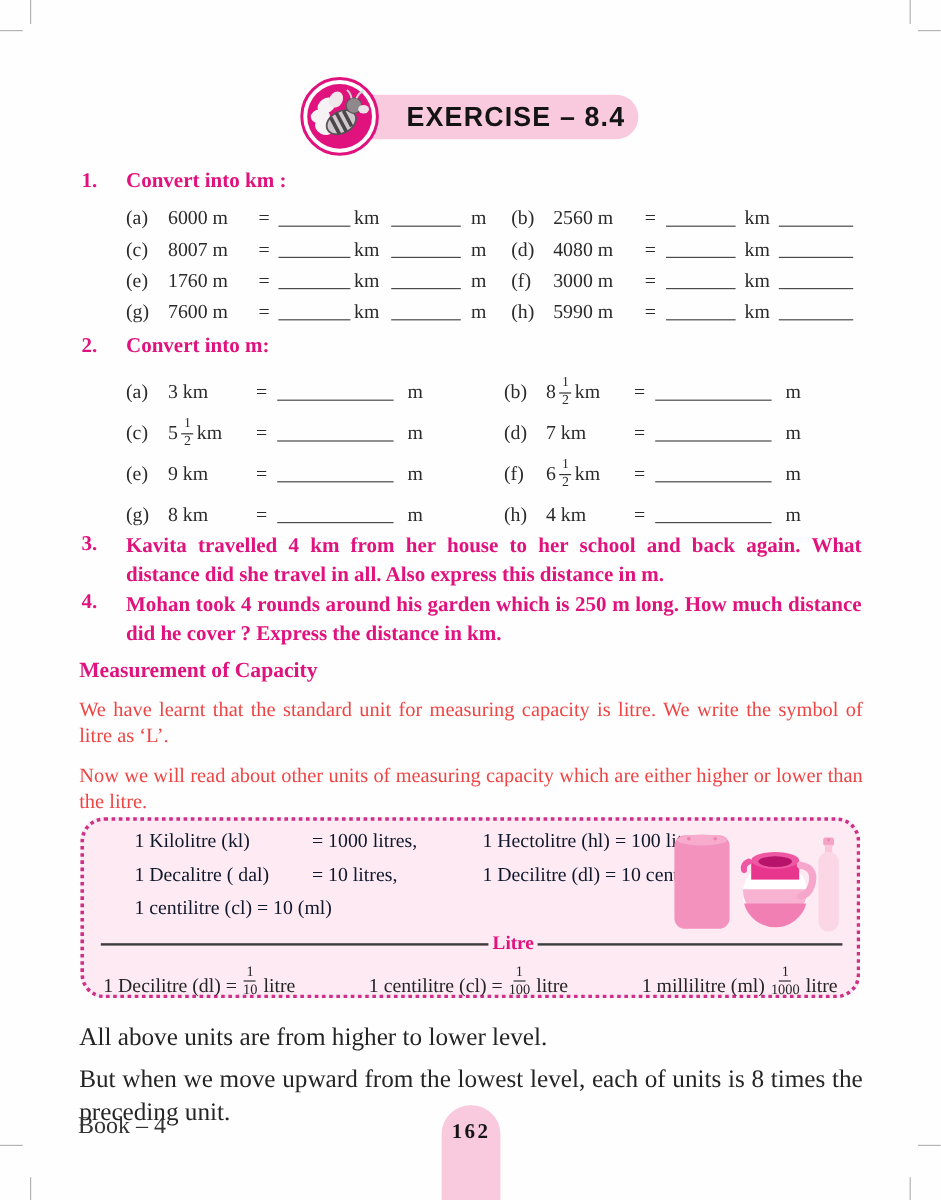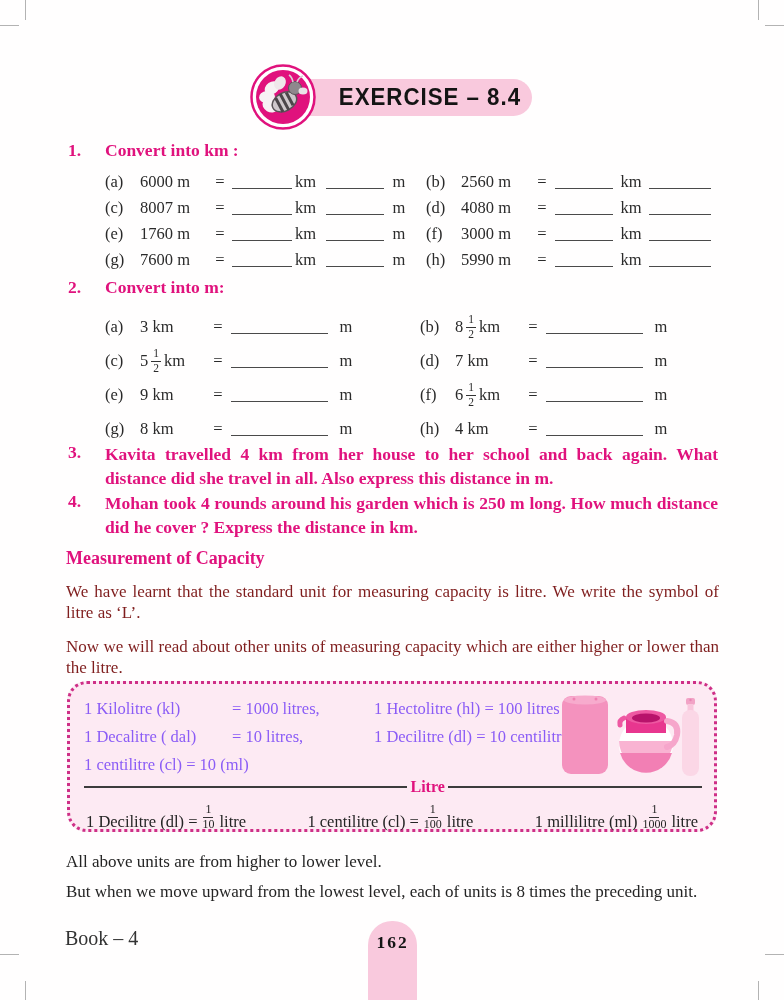--- a/index.html
+++ b/index.html
@@ -63,46 +63,46 @@
           font-size:11.5px; line-height:1.15; margin:0 3px; }
   .frac .fn { border-bottom:1px solid #333; padding:0 2px; }
 
   
   #q3 { top:442px; left:68px; }
   #q4 { top:491px; left:68px; }
 
   
   #cap { position:absolute; left:66px; top:548px; width:653px; }
   #cap h3 { font-size:18px; color:#e0127d; margin-bottom:4px; }
-  #cap p { font-size:17px; line-height:1.26; text-align:justify; margin-top:12px; color:#7f1d1d; }
+  #cap p { font-size:17px; line-height:1.26; text-align:justify; margin-top:12px; color:#ef4444; }
 
   
   #box {
     position:absolute; left:67px; top:681px; width:650px; height:151px;
     background:#fdeaf3; border:3px dotted #ce2f87; border-radius:20px;
     padding:7px 12px 6px 14px;
   }
-  .fact { display:flex; font-size:16.5px; height:28px; align-items:flex-end; color:#8b5cf6; }
+  .fact { display:flex; font-size:16.5px; height:28px; align-items:flex-start; color:#0f172a;margin-left:28px; }
   .fact .fname { width:148px; }
   .fact .fval  { width:142px; }
   .fact .fright{ }
   .vessels { position:absolute; right:10px; top:5px; }
   .divider { display:flex; align-items:center; height:20px; margin-top:2px; }
   .divider .ln { height:1.4px; background:#3c3c3c; }
   .divider .l1 { flex:1.12; }
   .divider .l2 { flex:0.88; }
   .divider .dl { font-weight:bold; font-size:16px; color:#e0127d; padding:0 3px; }
   .fracrow { display:flex; justify-content:space-between; align-items:center;
              margin-top:6px; padding:0 4px 0 2px; font-size:16.5px; color:#242424; }
   .fracrow .fitem { display:flex; align-items:flex-end; }
   .fracrow .frac { font-size:12px; margin:0 5px; }
 
   
   #notes { position:absolute; left:66px; top:851px; width:653px; }
-  #notes p { font-size:17px; line-height:1.26; text-align:justify; margin-bottom:9px; color:#242424; }
+  #notes p { font-size:21px; line-height:1.26; text-align:justify; margin-bottom:9px; color:#242424; }
   #book { position:absolute; left:65px; top:927px; font-size:20px; color:#333; }
   #tab {
     position:absolute; left:368px; top:921px; width:49px; height:80px;
     background:#f9c9dd; border-radius:24px 24px 0 0;
     display:flex; justify-content:center; padding-top:11px;
     font-weight:bold; font-size:17.5px; letter-spacing:2px; color:#141414;
   }
 </style>
 </head>
 <body>

